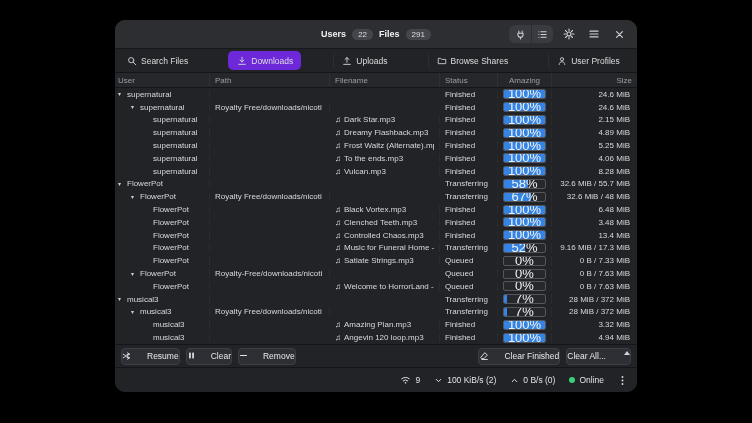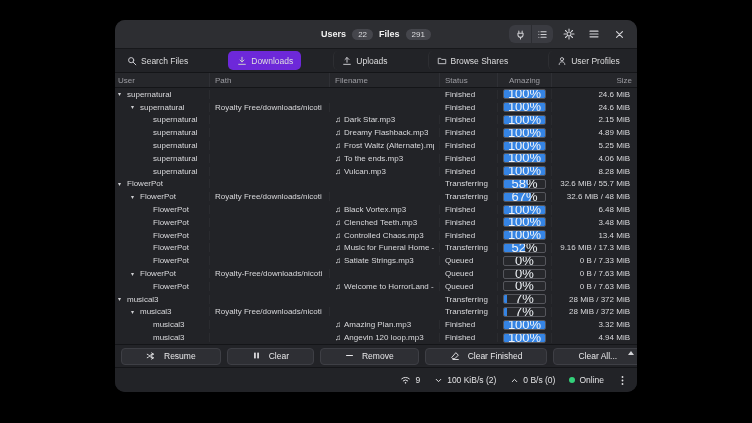--- a/index.html
+++ b/index.html
@@ -61,22 +61,22 @@
   
   .pct { position:relative; width:46px; height:10px; background:#27282c;
          border:1px solid #55565c; border-radius:2px; overflow:hidden; }
   .pct .fill { position:absolute; left:0; top:0; bottom:0; background:#3584e4; }
   .pct .plbl { position:relative; width:100%; text-align:center; font-size:13px;
                line-height:8.5px; color:#eef2f6; }
 
   
   .actionbar { flex:0 0 23px; display:flex; align-items:center; gap:6px; padding:0 6px;
                background:#222327; border-top:1px solid #141518; }
-  .abtn { display:flex; gap:8px; font-size:8.5px; color:#e8e8ea;
-          padding:2px 24px; height:17px; border-radius:4px; background:#2e2f34;
+  .abtn { display:flex; gap:15px; font-size:8.5px; color:#e8e8ea;
+          padding:2px 0; height:17px; border-radius:4px; background:#2e2f34;
           border:1px solid #3e3f45; cursor:pointer; white-space:nowrap; }
   .ab-right { margin-left:auto; display:flex; align-items:center; gap:6px; }
   .caret-up { width:0; height:0; border-left:3.5px solid transparent; border-right:3.5px solid transparent;
               border-bottom:4.5px solid #d4d4d8; margin-left:3px; }
 
   
   .statusbar { flex:0 0 25px; display:flex; align-items:center; justify-content:flex-end; gap:14px;
                padding:0 10px; font-size:8.5px; color:#e2e2e4; background:#222327; border-top:1px solid #141518; }
   .sb-item { display:flex; align-items:center; gap:4px; cursor:pointer; }
   .dot-online { width:6px; height:6px; border-radius:50%; background:#33d17a; }

